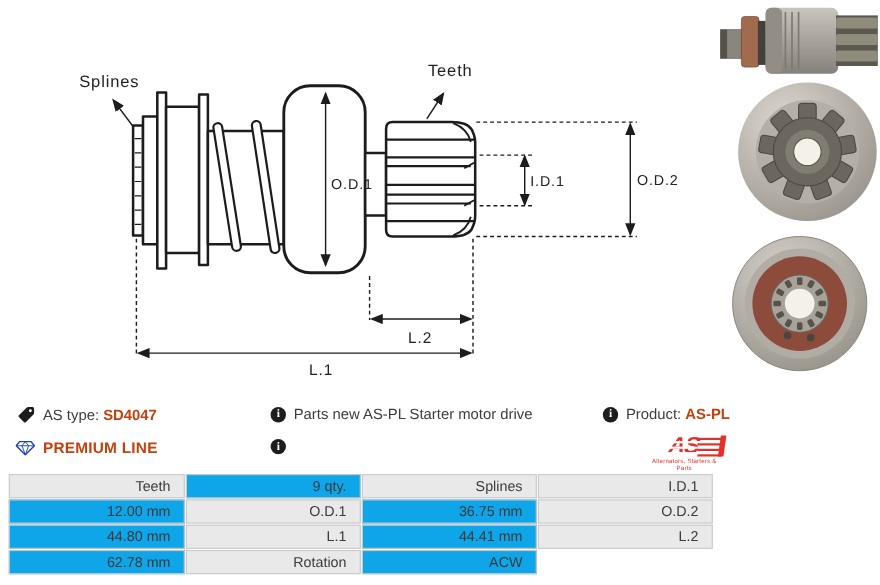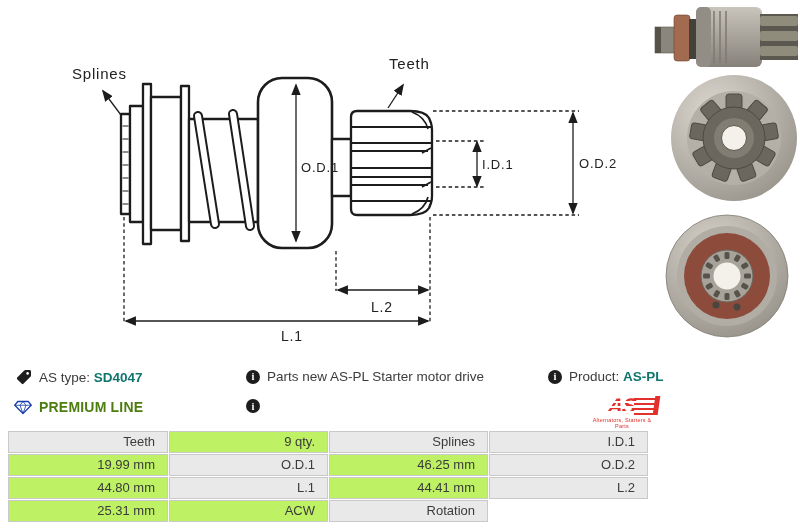--- a/index.html
+++ b/index.html
@@ -2,22 +2,22 @@
 <html><head>
 <meta charset="utf-8">
 <style>
   html,body{margin:0;padding:0;}
   body{width:800px;height:532px;position:relative;background:#ffffff;
        font-family:"Liberation Sans",sans-serif;overflow:hidden;}
   .abs{position:absolute;}
   
   .info-row{position:absolute;display:flex;align-items:center;gap:7px;
             font-size:13.5px;color:#3c3c3c;white-space:nowrap;}
-  .info-row b{color:#0f766e;}
-  .premium{color:#4d7c0f;font-weight:bold;font-size:14px;letter-spacing:.2px;}
+  .info-row b{color:#c2410c;}
+  .premium{color:#c2410c;font-weight:bold;font-size:14px;letter-spacing:.2px;}
   .iicon{width:14px;height:14px;border-radius:50%;background:#1d1d1d;color:#fff;
          font-size:10.5px;font-weight:bold;font-family:"Liberation Serif",serif;
          display:flex;align-items:center;justify-content:center;flex:0 0 auto;}
   
   .aspl{position:absolute;left:586px;top:395px;width:72px;text-align:center;}
   .aspl .mark{position:relative;display:inline-block;height:22px;}
   .aspl .as-txt{font-style:italic;font-weight:900;font-size:21px;color:#e2312a;
                 transform:skewX(-8deg);display:inline-block;letter-spacing:-1px;
                 line-height:22px;}
   .aspl .stripe{position:absolute;left:-2px;width:34px;height:2px;background:#fff;}
@@ -25,21 +25,21 @@
   .aspl .bar{position:absolute;left:46px;top:1px;width:5px;height:19px;
              background:#e2312a;transform:skewX(-8deg);}
   .aspl .tagline{font-size:5.5px;color:#e2312a;margin-top:0px;letter-spacing:.2px;}
   
   .spec-table{position:absolute;left:8px;top:431px;width:641px;display:grid;
               grid-template-columns:160px 159px 159px 159px;
               grid-auto-rows:22px;row-gap:1px;column-gap:1px;}
   .cell{box-sizing:border-box;border:1px solid #c9c9c9;text-align:right;
         padding-right:12px;font-size:13px;color:#3b3b3b;line-height:20px;}
   .lab{background:#e9e9e9;}
-  .val{background:#bef264;}
+  .val{background:#0ea5e9;}
 </style>
 </head>
 <body>
 
 <svg class="abs" style="left:0;top:0" width="640" height="360" viewBox="0 0 640 360">
   <defs>
     <marker id="mE" viewBox="0 0 10 8" markerWidth="9" markerHeight="7.5" refX="8.5" refY="4" orient="auto">
       <path d="M0,0L10,4L0,8Z" fill="#1c1c1c"></path>
     </marker>
     <marker id="mS" viewBox="0 0 10 8" markerWidth="9" markerHeight="7.5" refX="1.5" refY="4" orient="auto">
@@ -232,26 +232,26 @@
   </div>
   <div class="tagline">Alternators, Starters &amp; Parts</div>
 </div>
 
 <div class="spec-table">
   <div class="cell lab">Teeth</div>
   <div class="cell val">9 qty.</div>
   <div class="cell lab">Splines</div>
 
   <div class="cell lab">I.D.1</div>
-  <div class="cell val">19.99 mm</div>
+  <div class="cell val">12.00 mm</div>
   <div class="cell lab">O.D.1</div>
-  <div class="cell val">46.25 mm</div>
+  <div class="cell val">36.75 mm</div>
 
   <div class="cell lab">O.D.2</div>
   <div class="cell val">44.80 mm</div>
   <div class="cell lab">L.1</div>
   <div class="cell val">44.41 mm</div>
 
   <div class="cell lab">L.2</div>
-  <div class="cell val">25.31 mm</div>
+  <div class="cell val">62.78 mm</div>
+  <div class="cell lab">Rotation</div>
   <div class="cell val">ACW</div>
-  <div class="cell lab">Rotation</div>
 </div>
 
 </body></html>

